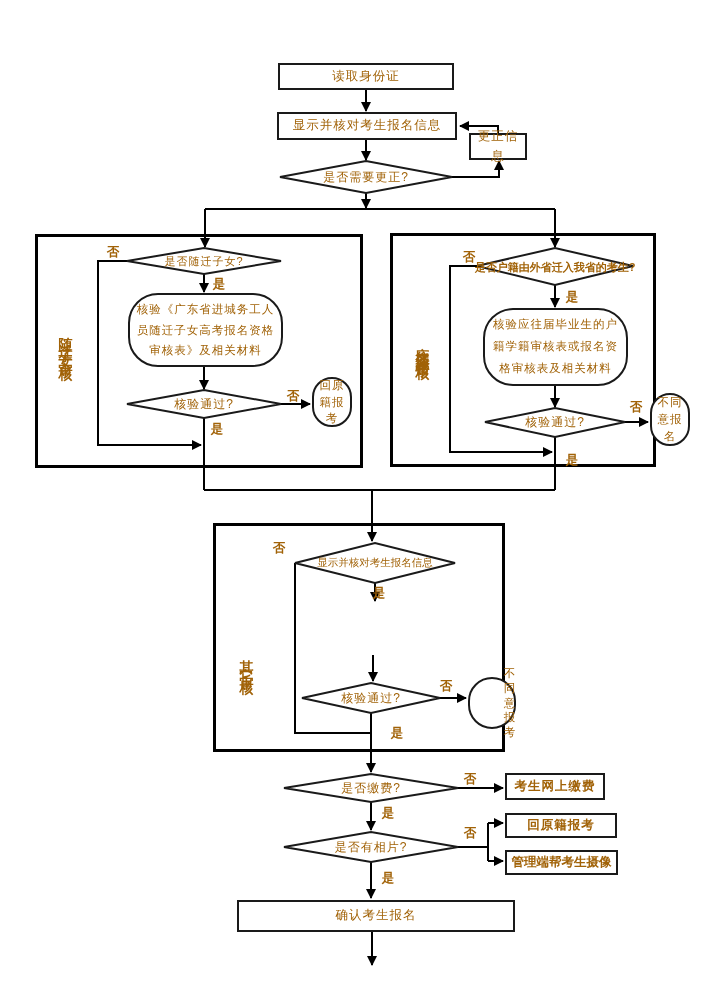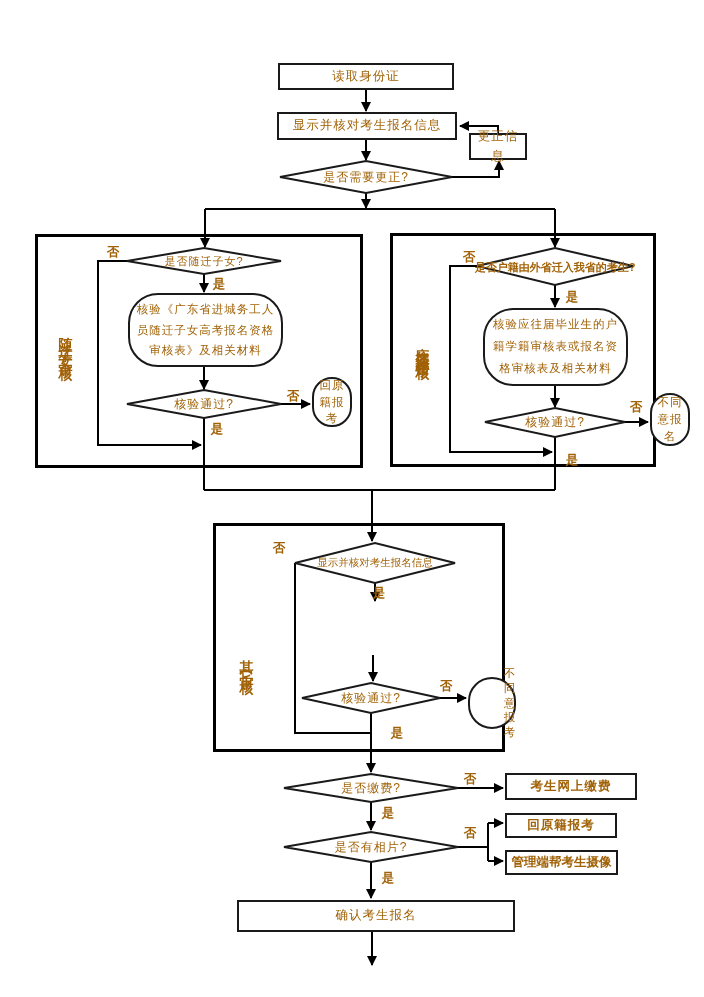--- a/index.html
+++ b/index.html
@@ -109,21 +109,21 @@
   <div class="box" style="left:469px;top:133px;width:58px;height:27px;">更正信息</div>
 
   <div class="box small" style="left:128px;top:293px;width:155px;height:74px;line-height:1.8;">核验《广东省进城务工人员随迁子女高考报名资格审核表》及相关材料</div>
   <div class="box small" style="left:312px;top:377px;width:40px;height:50px;line-height:1.45;">回原籍报考</div>
 
   <div class="box small" style="left:483px;top:308px;width:145px;height:78px;line-height:1.9;">核验应往届毕业生的户籍学籍审核表或报名资格审核表及相关材料</div>
   <div class="box small" style="left:650px;top:393px;width:40px;height:53px;line-height:1.5;">不同意报名</div>
 
   <div class="box small" style="left:468px;top:677px;width:40px;height:52px;line-height:1.3;padding-left:40px;">不同意报考</div>
 
-  <div class="box bold" style="left:505px;top:773px;width:132px;height:27px;">考生网上缴费</div>
+  <div class="box bold" style="left:505px;top:773px;width:100px;height:27px;">考生网上缴费</div>
   <div class="box bold" style="left:505px;top:813px;width:112px;height:25px;">回原籍报考</div>
   <div class="box" style="left:237px;top:900px;width:278px;height:32px;">确认考生报名</div>
   <div class="box bold" style="left:505px;top:850px;width:113px;height:25px;letter-spacing:0;">管理端帮考生摄像</div>
 
   <div class="dlabel" style="left:366px;top:177px;">是否需要更正?</div>
   <div class="dlabel" style="left:204px;top:261px;font-size:11px;">是否随迁子女?</div>
   <div class="dlabel" style="left:204px;top:404px;">核验通过?</div>
   <div class="dlabel tiny" style="left:555px;top:267px;">是否户籍由外省迁入我省的考生?</div>
   <div class="dlabel" style="left:555px;top:422px;">核验通过?</div>
   <div class="dlabel mid" style="left:375px;top:563px;">显示并核对考生报名信息</div>

